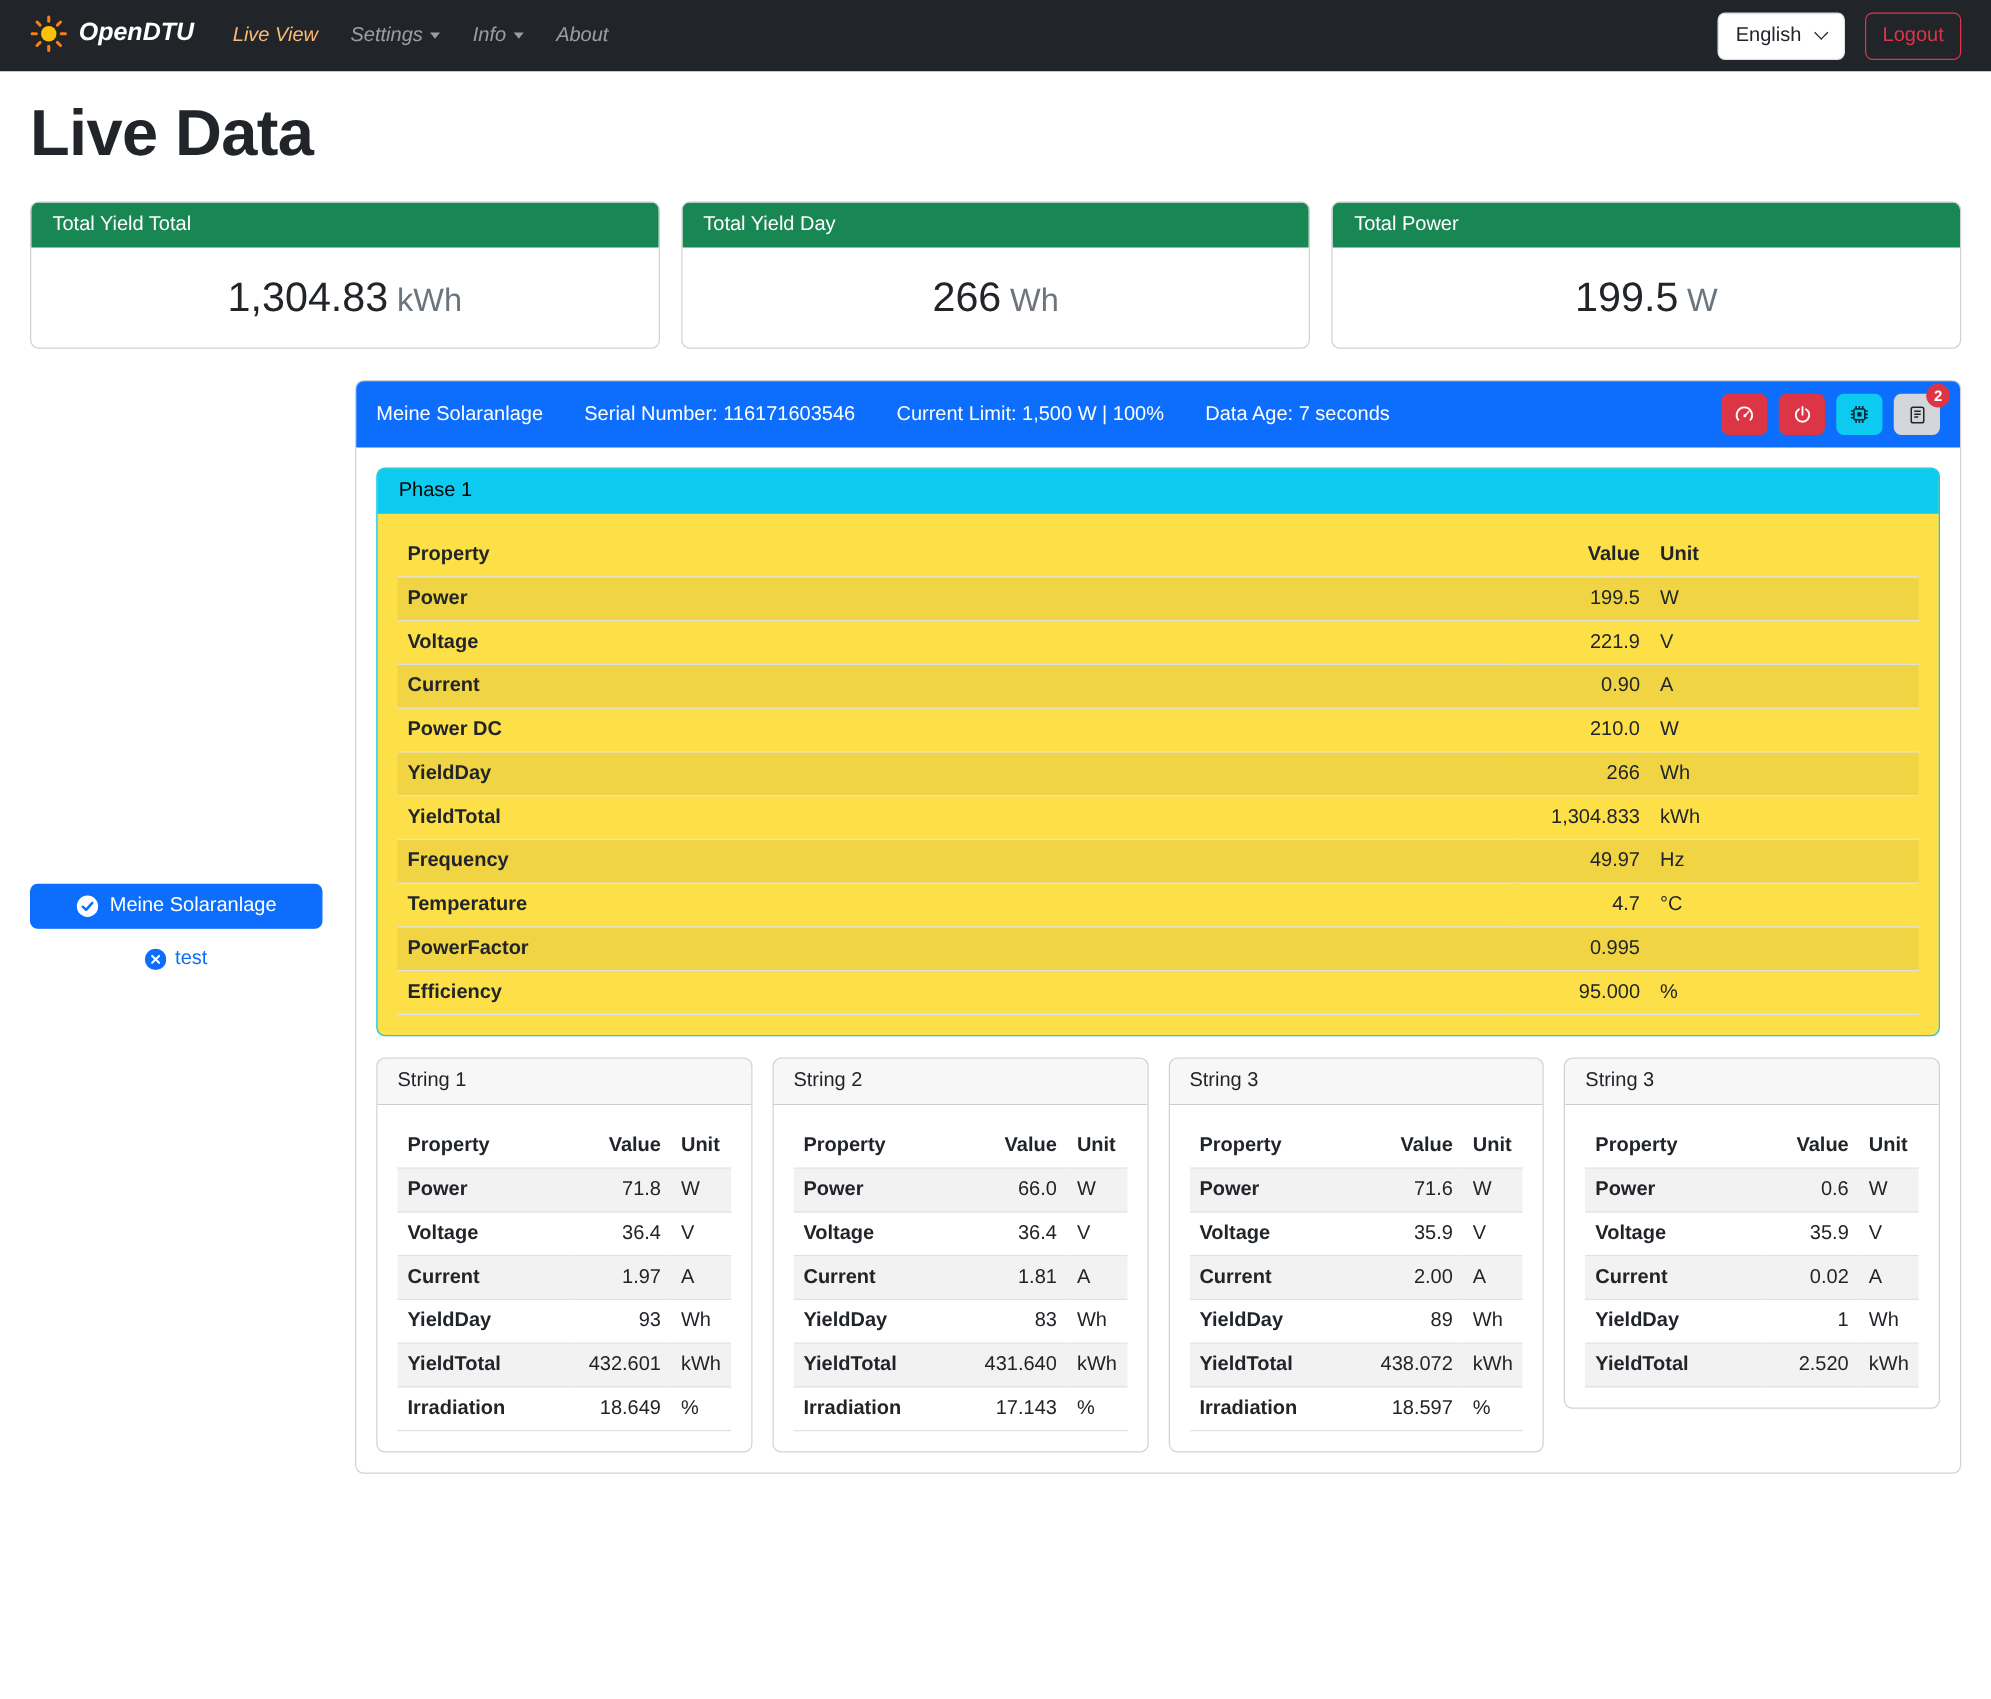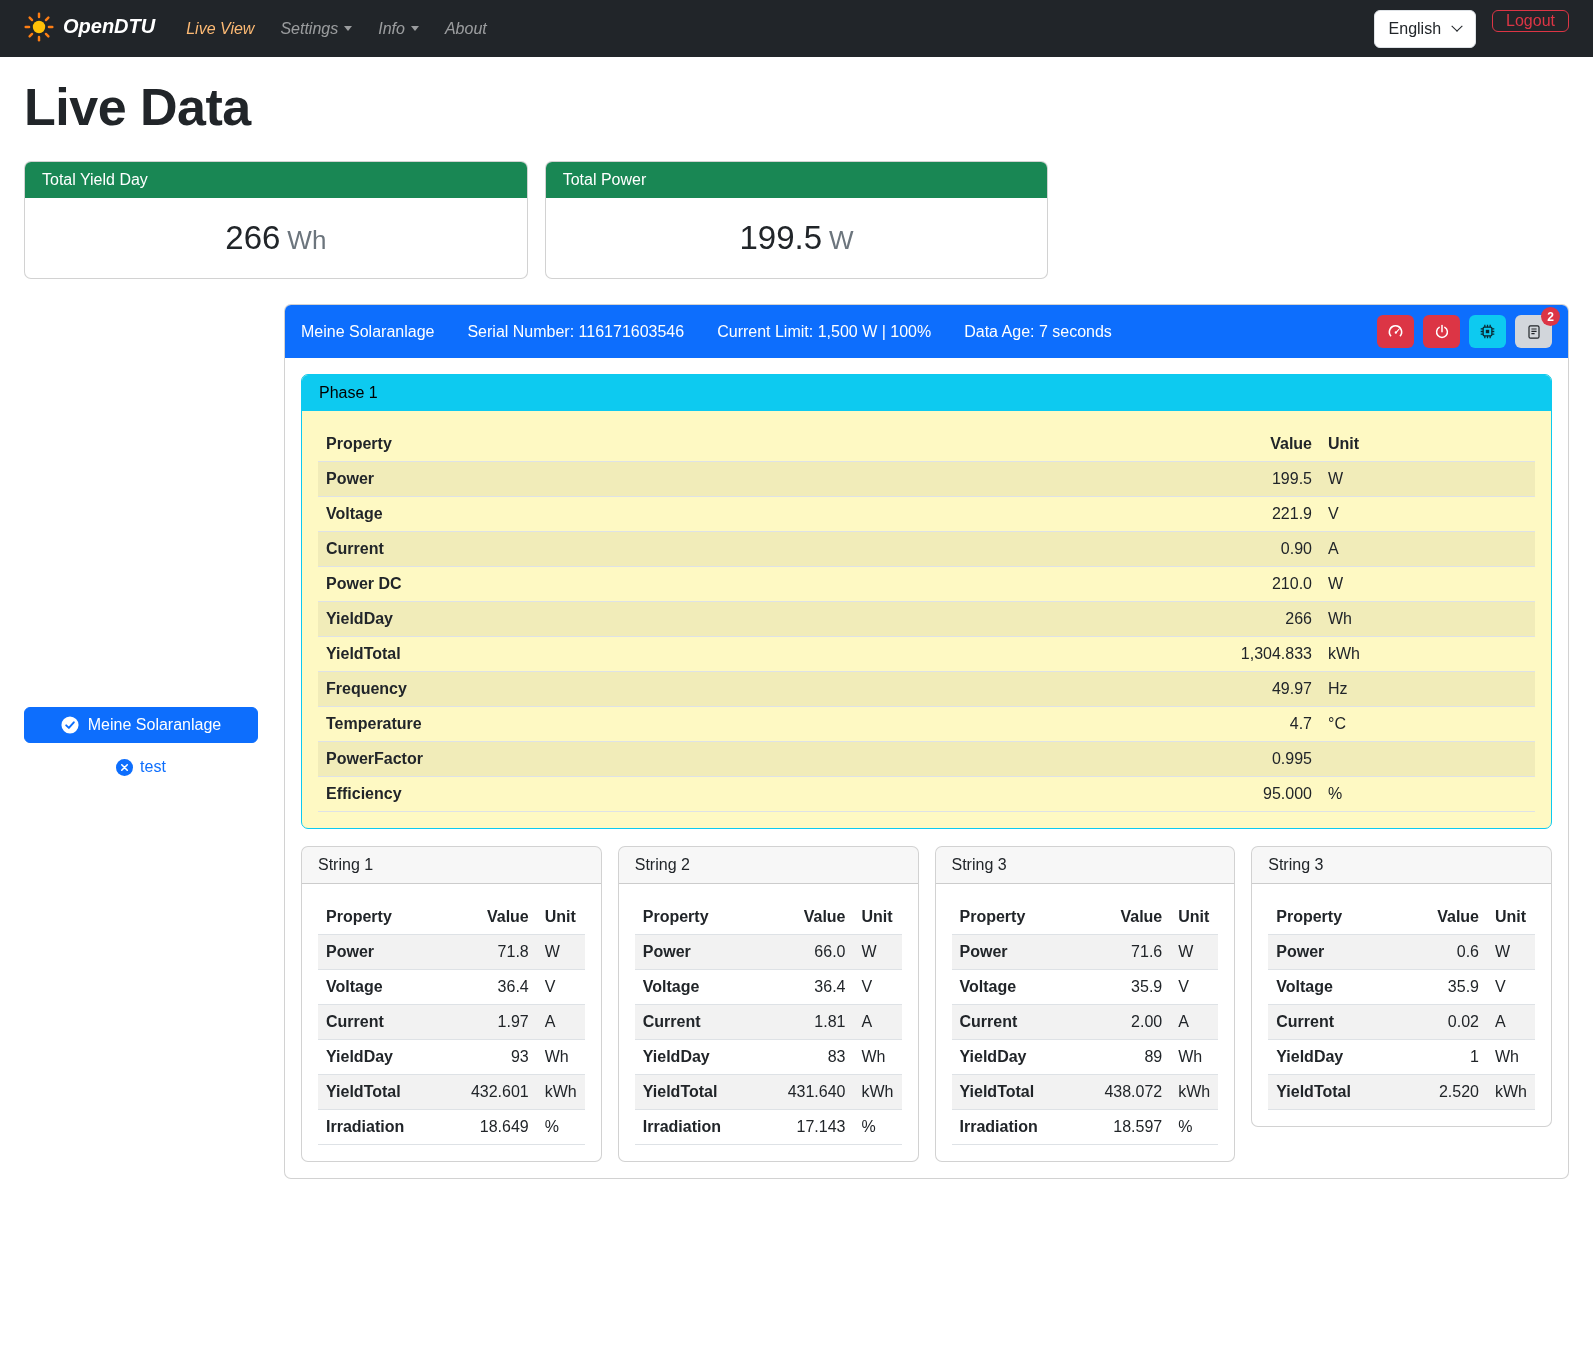--- a/index.html
+++ b/index.html
@@ -17,21 +17,21 @@
     padding:0 24px;
   }
   .nav-left { display:flex; align-items:flex-start;font-style:italic; }
   .brand { display:flex; align-items:center; gap:9px; color:#fff; font-size:20px; font-weight:700; margin-right:18px; cursor:pointer; text-decoration:none; }
   .nav-link { color:rgba(255,255,255,.55); padding:8px 13px; cursor:pointer; display:flex; align-items:center; gap:6px; text-decoration:none; white-space:nowrap; }
   .nav-link.active { color:#fdba74; }
   .caret { width:0; height:0; border-left:4px solid transparent; border-right:4px solid transparent; border-top:5px solid currentColor; display:inline-block; }
   .nav-right { display:flex; align-items:flex-start; gap:16px; }
   .lang-btn { background:#fff; color:#212529; border:1px solid #dee2e6; border-radius:6px; height:38px; padding:0 14px; font-size:16px; font-family:inherit; display:flex; align-items:center; gap:12px; cursor:pointer; }
   .chev { width:8px; height:8px; border-right:1.8px solid #212529; border-bottom:1.8px solid #212529; transform:rotate(45deg) translate(-2px,-2px); display:inline-block; }
-  .logout-btn { background:transparent; color:#dc3545; border:1px solid #dc3545; border-radius:6px; height:22px; padding:0 13px; font-size:16px; font-family:inherit; cursor:pointer; }
+  .logout-btn { background:transparent; color:#dc3545; border:1px solid #dc3545; border-radius:6px; height:38px; padding:0 13px; font-size:16px; font-family:inherit; cursor:pointer; }
 
   
   .container { padding:0 24px 24px 24px; }
   h1.page-title { font-size:52px; font-weight:700; margin:20px 0 24px 0; letter-spacing:-.5px; }
 
   .summary-row { display:grid; grid-template-columns:repeat(3,1fr); gap:17px; margin-bottom:25px; }
   .summary-card { border:1px solid rgba(0,0,0,.175); border-radius:7px; overflow:hidden; background:#fff; }
   .summary-card-header { background:#198754; color:#fff; padding:9px 17px; font-size:16px; }
   .summary-card-body { padding:21px 16px; text-align:center; }
   .summary-value { font-size:33px; font-weight:500; color:#212529; }
@@ -48,21 +48,21 @@
   .inverter-info span { white-space:nowrap; }
   .inverter-actions { display:flex; gap:9px; }
   .icon-btn { position:relative; width:37px; height:33px; border:none; border-radius:6px; display:flex; align-items:center; justify-content:center; cursor:pointer; }
   .icon-btn.danger { background:#dc3545; color:#fff; }
   .icon-btn.info   { background:#0dcaf0; color:#0a2a33; }
   .icon-btn.light  { background:#d2d6db; color:#212529; }
   .badge { position:absolute; top:-8px; right:-8px; background:#dc3545; color:#fff; font-size:12px; min-width:19px; height:19px; padding:0 4px; border-radius:10px; display:flex; align-items:center; justify-content:center; font-weight:700; }
 
   .inverter-body { padding:16px; }
 
-  .phase-card { border:1px solid #0dcaf0; border-radius:7px; margin-bottom:17px; background:#fef9c3; }
+  .phase-card { border:1px solid #0dcaf0; border-radius:7px; margin-bottom:17px; background:#fde047; }
   .phase-card-header { background:#0dcaf0; color:#000; border-radius:6px 6px 0 0; padding:9px 17px; }
   .phase-card-body { padding:16px; }
 
   table { width:100%; border-collapse:collapse; }
   th, td { padding:8px; border-bottom:1px solid #dee2e6; text-align:left; font-size:16px; }
   thead th { font-weight:700; }
   td.col-prop { font-weight:700; }
   .col-val { text-align:right; }
   tbody tr:nth-of-type(odd) { background:rgba(0,0,0,.05); }
   .phase-table .col-val { width:110px; }
@@ -116,20 +116,26 @@
     </button>
     <button class="logout-btn">Logout</button>
   </div>
 </nav>
 
 <div class="container">
 
   <h1 class="page-title">Live Data</h1>
 
   <div class="summary-row">
+    <div class="summary-card">
+      <div class="summary-card-header">Total Yield Total</div>
+      <div class="summary-card-body">
+        <span class="summary-value">1,304.83</span><span class="summary-unit">kWh</span>
+      </div>
+    </div>
     <div class="summary-card">
       <div class="summary-card-header">Total Yield Day</div>
       <div class="summary-card-body">
         <span class="summary-value">266</span><span class="summary-unit">Wh</span>
       </div>
     </div>
     <div class="summary-card">
       <div class="summary-card-header">Total Power</div>
       <div class="summary-card-body">
         <span class="summary-value">199.5</span><span class="summary-unit">W</span>

